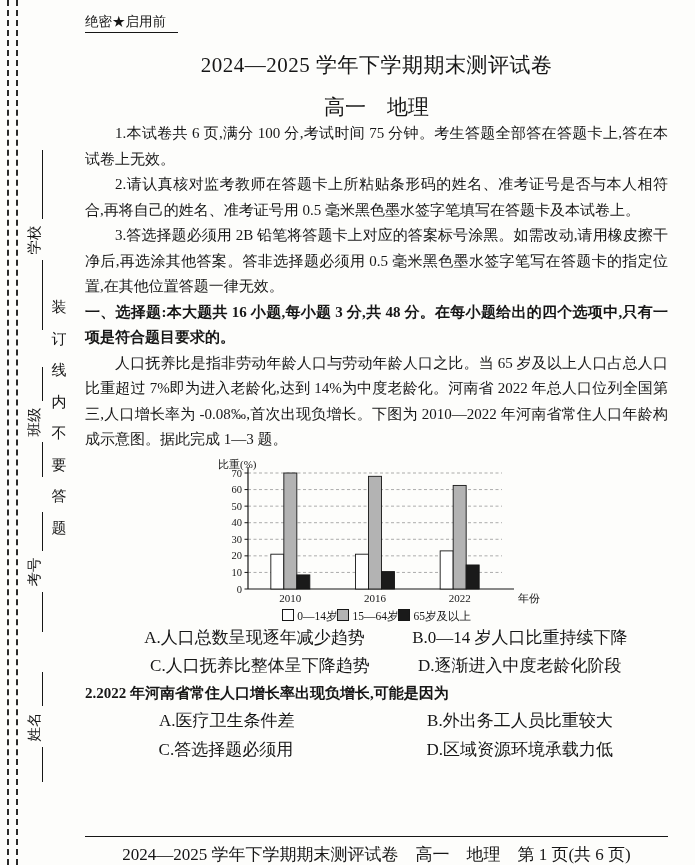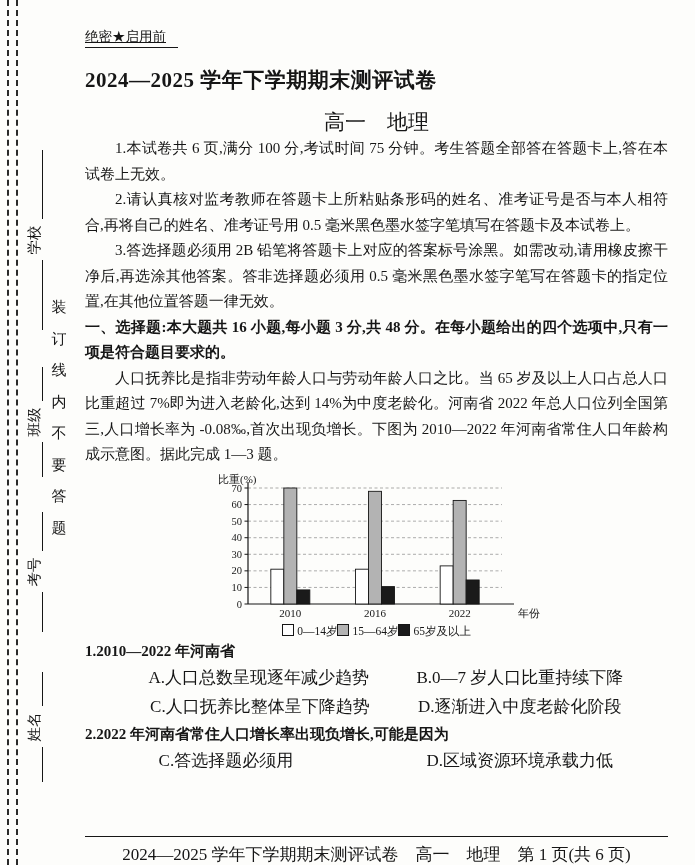--- a/index.html
+++ b/index.html
@@ -5,23 +5,23 @@
   html,body{margin:0;padding:0;}
   body{
     width:695px;height:865px;position:relative;overflow:hidden;
     background:#fdfdfb;color:#161616;
     font-family:"Liberation Serif","DejaVu Serif",serif;
   }
   .content{position:absolute;left:85px;top:0;width:583px;}
   p{font-size:15px;line-height:1.7;text-align:justify;margin:0;}
   .indent{text-indent:2em;}
   .bold{font-weight:700;}
-  .classified{display:inline-block;margin-top:28px;font-size:13.5px;
-    border-bottom:1px solid #161616;padding:0 12px 1px 0;text-decoration:underline;}
-  h1{margin:18px 0 0;font-size:21px;font-weight:700;letter-spacing:.5px;}
+  .classified{display:inline-block;margin-top:13px;font-size:13.5px;
+    border-bottom:1px solid #161616;padding:0 12px 1px 0;}
+  h1{margin:18px 0 0;text-align:center;font-size:21px;font-weight:400;letter-spacing:.5px;}
   h2{margin:14px 0 0;text-align:center;font-size:21px;font-weight:400;}
   .mt{margin-top:16px;}
   .optrow{display:flex;font-size:17px;line-height:1.7;padding-left:1.1em;text-align:left;justify-content:center;}
   .optrow span:first-child{width:47.5%;}
   
   .chart{margin-top:4px;text-align:center;}
   #chart-svg text{font-family:"Liberation Serif",serif;fill:#161616;}
   .legend{display:flex;justify-content:center;align-items:center;
     font-size:11.5px;margin-top:-2px;}
   .legend .sw{display:inline-block;width:10px;height:10px;border:1px solid #161616;
@@ -137,33 +137,36 @@
         <text x="247.66666666666666" y="145" text-anchor="middle" font-size="11">2022</text>
       </svg>
     <div class="legend">
       <span class="li"><i class="sw" style="background: rgb(255, 255, 255);"></i><span>0—14岁</span></span>
       <span class="li"><i class="sw" style="background: rgb(179, 179, 179);"></i><span>15—64岁</span></span>
       <span class="li"><i class="sw" style="background: rgb(26, 26, 26);"></i><span>65岁及以上</span></span>
     </div>
   </div>
 
   <div class="question">
-    <p class="bold">1.2010—2022 年河南省</p>
     <div class="optrow">
       <span>A.人口总数呈现逐年减少趋势</span>
-      <span>B.0—7 岁人口比重持续下降</span>
+      <span>B.0—14 岁人口比重持续下降</span>
     </div>
     <div class="optrow">
       <span>C.人口抚养比整体呈下降趋势</span>
       <span>D.逐渐进入中度老龄化阶段</span>
     </div>
   </div>
 
   <div class="question">
     <p class="bold">2.2022 年河南省常住人口增长率出现负增长,可能是因为</p>
+    <div class="optrow">
+      <span>A.医疗卫生条件差</span>
+      <span>B.外出务工人员比重较大</span>
+    </div>
     <div class="optrow">
       <span>C.答选择题必须用</span>
       <span>D.区域资源环境承载力低</span>
     </div>
   </div>
 </div>
 
 <div class="footer">
   <p>2024—2025 学年下学期期末测评试卷　高一　地理　第 1 页(共 6 页)</p>
 </div>

